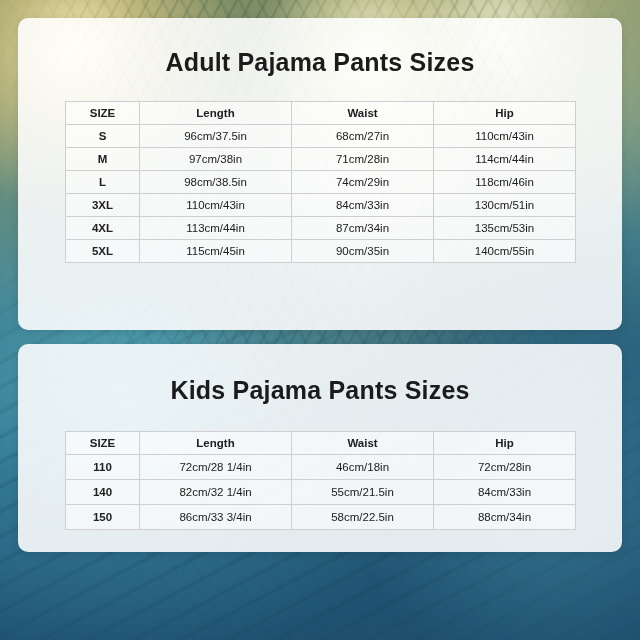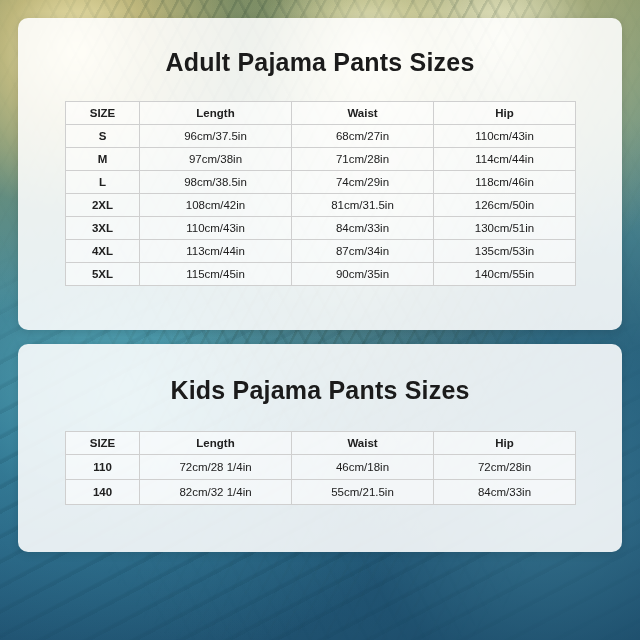--- a/index.html
+++ b/index.html
@@ -161,26 +161,20 @@
           <td>71cm/28in</td>
           <td>114cm/44in</td>
         </tr>
         <tr>
           <td>L</td>
           <td>98cm/38.5in</td>
           <td>74cm/29in</td>
           <td>118cm/46in</td>
         </tr>
         <tr>
-          <td>2XL</td>
-          <td>108cm/42in</td>
-          <td>81cm/31.5in</td>
-          <td>126cm/50in</td>
-        </tr>
-        <tr>
           <td>3XL</td>
           <td>110cm/43in</td>
           <td>84cm/33in</td>
           <td>130cm/51in</td>
         </tr>
         <tr>
           <td>4XL</td>
           <td>113cm/44in</td>
           <td>87cm/34in</td>
           <td>135cm/53in</td>
@@ -220,16 +214,22 @@
           <td>72cm/28 1/4in</td>
           <td>46cm/18in</td>
           <td>72cm/28in</td>
         </tr>
         <tr>
           <td>140</td>
           <td>82cm/32 1/4in</td>
           <td>55cm/21.5in</td>
           <td>84cm/33in</td>
         </tr>
+        <tr>
+          <td>150</td>
+          <td>86cm/33 3/4in</td>
+          <td>58cm/22.5in</td>
+          <td>88cm/34in</td>
+        </tr>
       </tbody>
     </table>
   </div>
 </div>
 
 </body></html>

